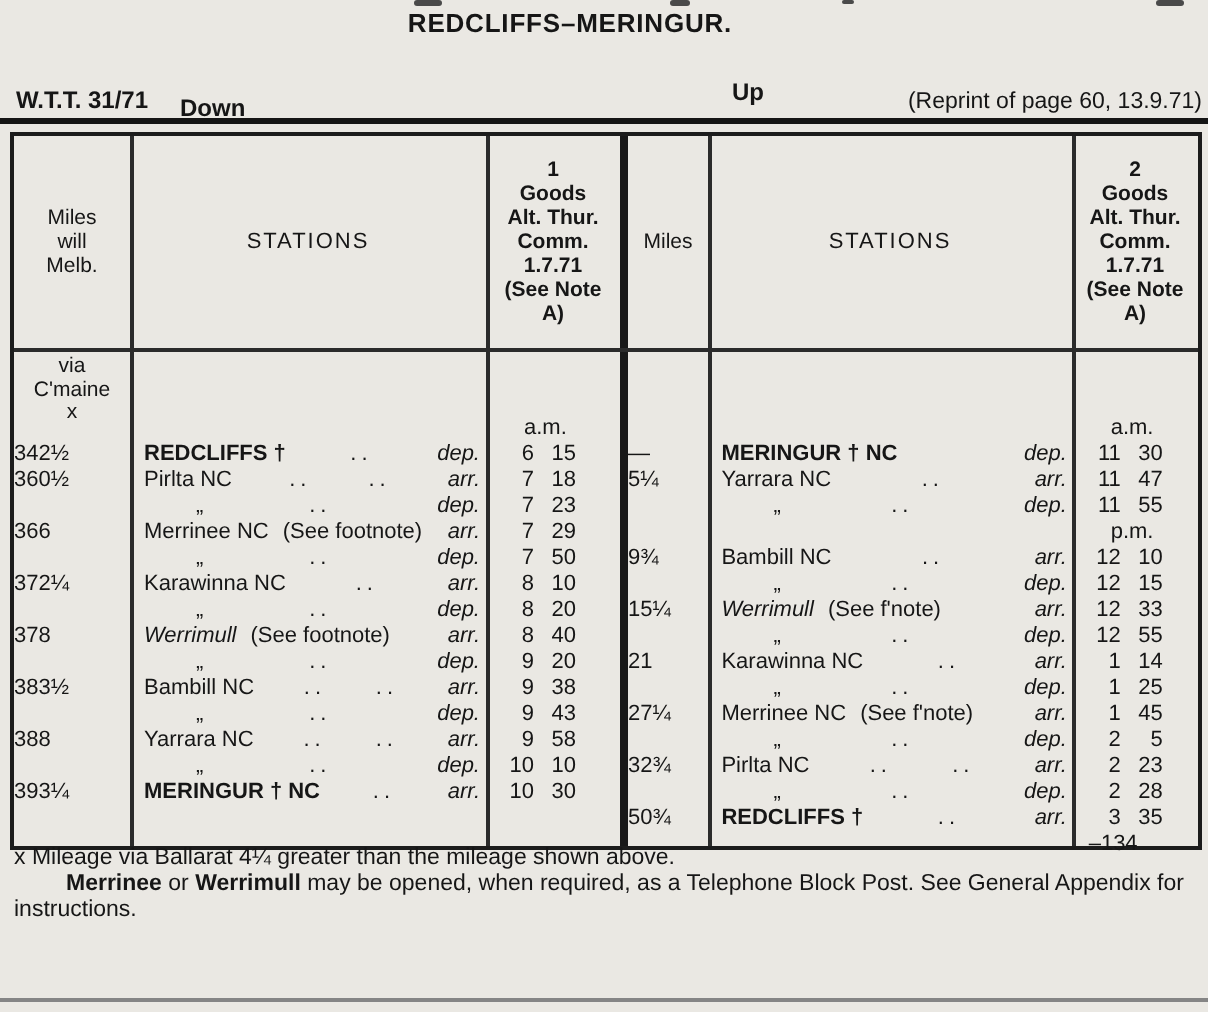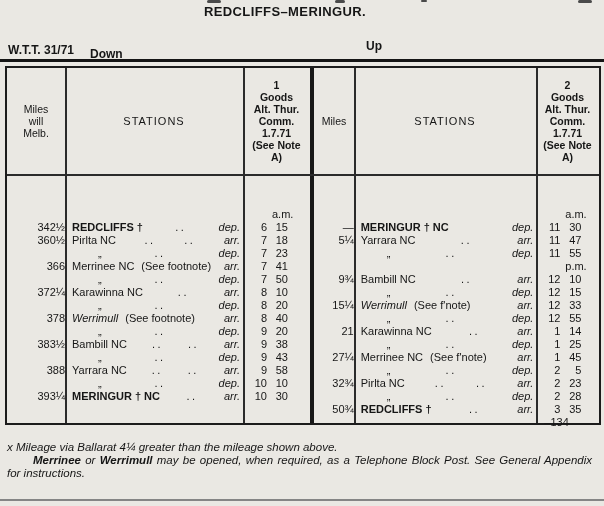--- a/index.html
+++ b/index.html
@@ -20,58 +20,59 @@
   .hline{position:absolute;top:106px;left:0;right:0;height:2px;background:#2b2b2b;}
 
   .hdr{position:absolute;top:0;height:106px;display:flex;flex-direction:column;justify-content:center;align-items:center;text-align:center;font-size:10.5px;line-height:12px;}
   .hdr.svc{font-weight:bold;}
   .hdr.stn{font-size:11px;letter-spacing:1px;}
   .viabox{position:absolute;top:110px;width:58px;text-align:center;font-size:10.5px;line-height:11.5px;}
 
   .tbody{position:absolute;top:140px;}
   .trow{display:flex;height:13px;line-height:13px;font-size:11px;}
   .c{overflow:visible;white-space:nowrap;}
-  .miles{text-align:right;}
+  .miles{text-align:left;}
   .down .miles{width:58px;}   .down .station{width:178px;} .down .time{width:67px;}
   .up   .miles{width:40px;}   .up   .station{width:184px;} .up   .time{width:63px;}
   .station{display:flex;align-items:center;padding-left:7px;padding-right:3px;box-sizing:border-box;}
   .sname{white-space:pre;}
   .sname.b{font-weight:bold;}
   .sname.i{font-style:italic;}
   .sname.ditto{margin-left:26px;}
   .snote{margin-left:7px;}
   .dots{flex:1;display:flex;justify-content:space-evenly;align-items:baseline;}
   .dotg{letter-spacing:2.5px;}
   .slabel{font-style:italic;}
   .time{display:flex;align-items:baseline;padding-left:8px;box-sizing:border-box;}
   .thour{width:16px;text-align:right;display:inline-block;}
   .tmin{width:18px;margin-left:3px;text-align:right;display:inline-block;}
-  .time.tnote{display:block;padding-left:29px;}
+  .time.tnote{display:block;padding-left:19px;}
   .time.ttotal{display:block;text-align:left;padding-right:14px;}
 
-  .footnotes{position:absolute;top:441px;left:7px;width:585px;font-size:11.5px;line-height:13px;font-style:italic;}
+  .footnotes{position:absolute;top:423px;left:7px;width:585px;font-size:11.5px;line-height:13px;}
   .footnotes p{margin:0;text-align:justify;}
   .footnotes p.ind{text-indent:26px;}
   .fb{font-weight:bold;}
   .bottomline{position:absolute;top:499px;left:0;width:604px;height:2px;background:#858585;}
 </style>
 </head>
 <body>
 
 <div class="page">
 
   <div class="speck" style="left:207px;width:14px;height:3px;"></div>
   <div class="speck" style="left:335px;width:10px;height:3px;"></div>
   <div class="speck" style="left:421px;width:6px;height:2px;"></div>
   <div class="speck" style="left:578px;width:14px;height:3px;"></div>
 
   <div class="title">REDCLIFFS–MERINGUR.</div>
   <div class="down-label">Down</div>
   <div class="up-label">Up</div>
   <div class="wtt">W.T.T. 31/71</div>
+  <div class="reprint">(Reprint of page 60, 13.9.71)</div>
   <div class="toprule"></div>
 
   <div class="tt">
     <div class="vline" style="left:58px;"></div>
     <div class="vline" style="left:236px;"></div>
     <div class="vcenter" style="left:303px;"></div>
     <div class="vline" style="left:347px;"></div>
     <div class="vline" style="left:529px;"></div>
     <div class="hline"></div>
 
@@ -97,20 +98,25 @@
     <div class="hdr svc" id="h-up-svc" style="left:529px;width:63px;">
         <div>2</div>
         <div>Goods</div>
         <div>Alt. Thur.</div>
         <div>Comm.</div>
         <div>1.7.71</div>
         <div>(See Note</div>
         <div>A)</div>
       </div>
 
+    <div class="viabox" id="viabox" style="left:0;">
+        <div>via</div>
+        <div>C'maine</div>
+        <div>x</div>
+      </div>
 
     <div class="tbody down" id="body-down" style="left:0;width:303px;">
         <div class="trow">
           <div class="c miles"></div>
           <div class="c station"></div>
           <div class="c time tnote">a.m.</div>
         </div>
         <div class="trow">
           <div class="c miles">342½</div>
           <div class="c station">
@@ -157,21 +163,21 @@
         <div class="trow">
           <div class="c miles">366</div>
           <div class="c station">
             <span class="sname">Merrinee NC</span>
             <span class="snote">(See footnote)</span>
             <span class="dots"></span>
             <span class="slabel">arr.</span>
           </div>
           <div class="c time">
             <span class="thour">7</span>
-            <span class="tmin">41</span>
+            <span class="tmin">29</span>
           </div>
         </div>
         <div class="trow">
           <div class="c miles"></div>
           <div class="c station">
             <span class="sname ditto">„</span>
             <span class="dots">
               <span class="dotg">..</span>
             </span>
             <span class="slabel">dep.</span>

